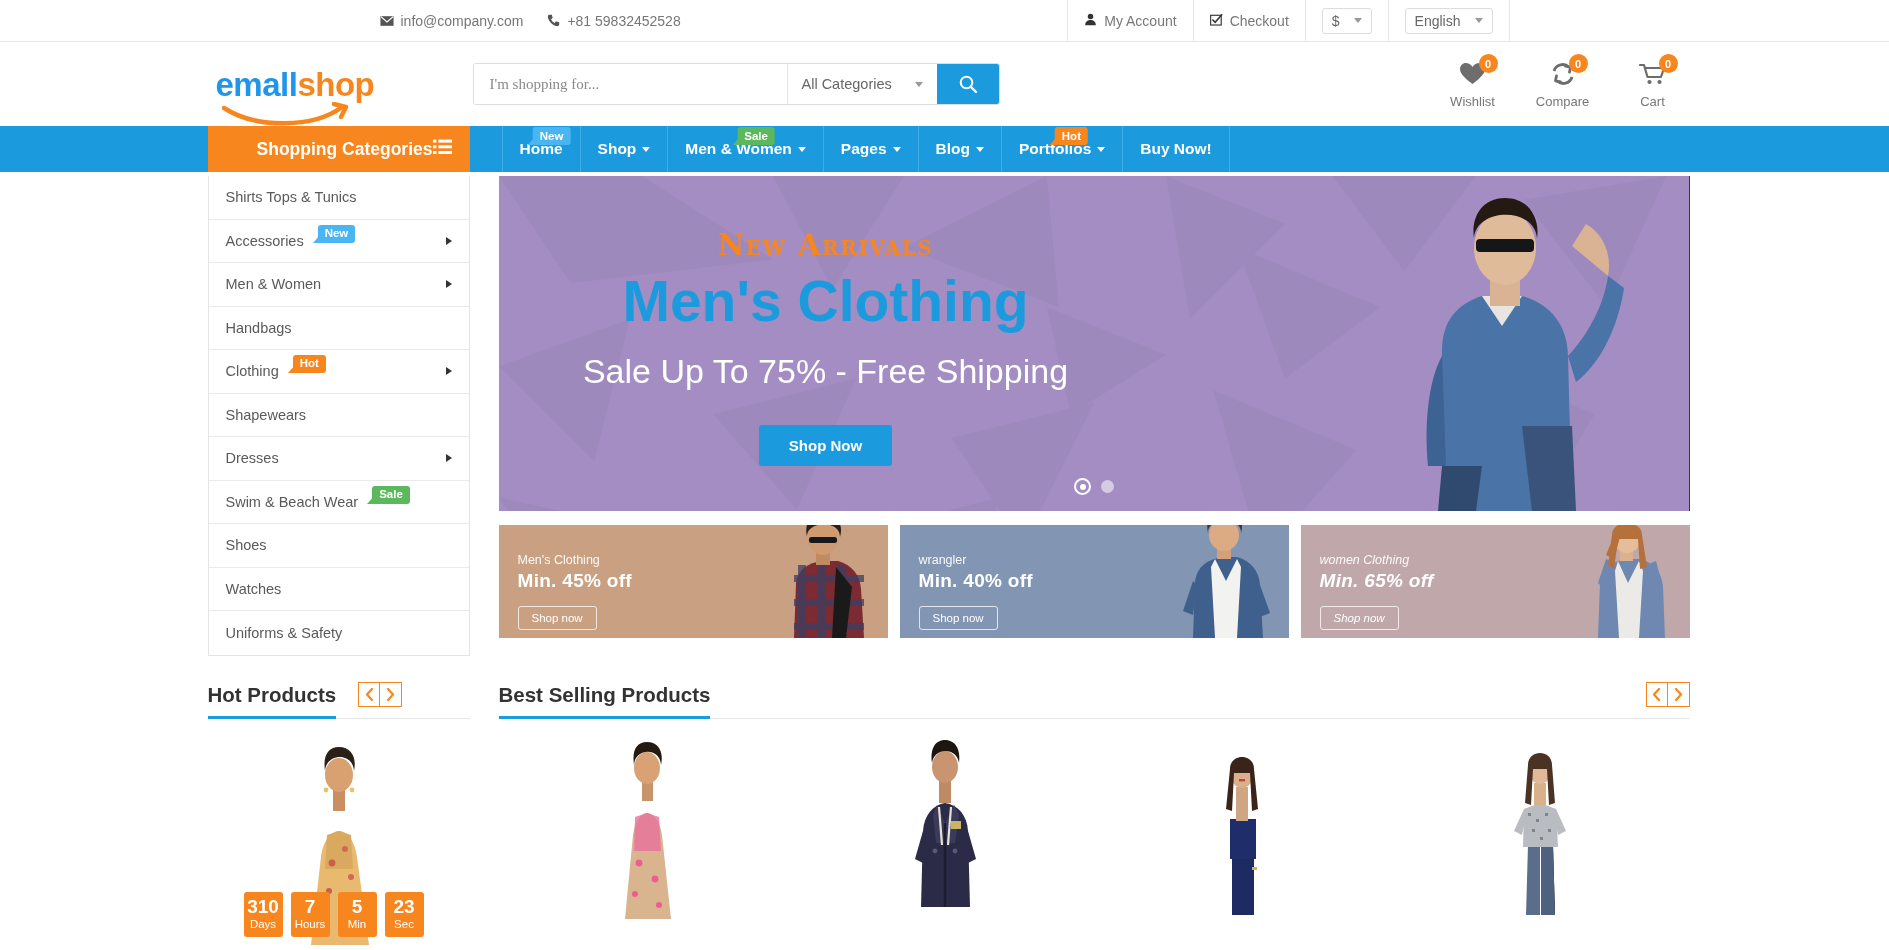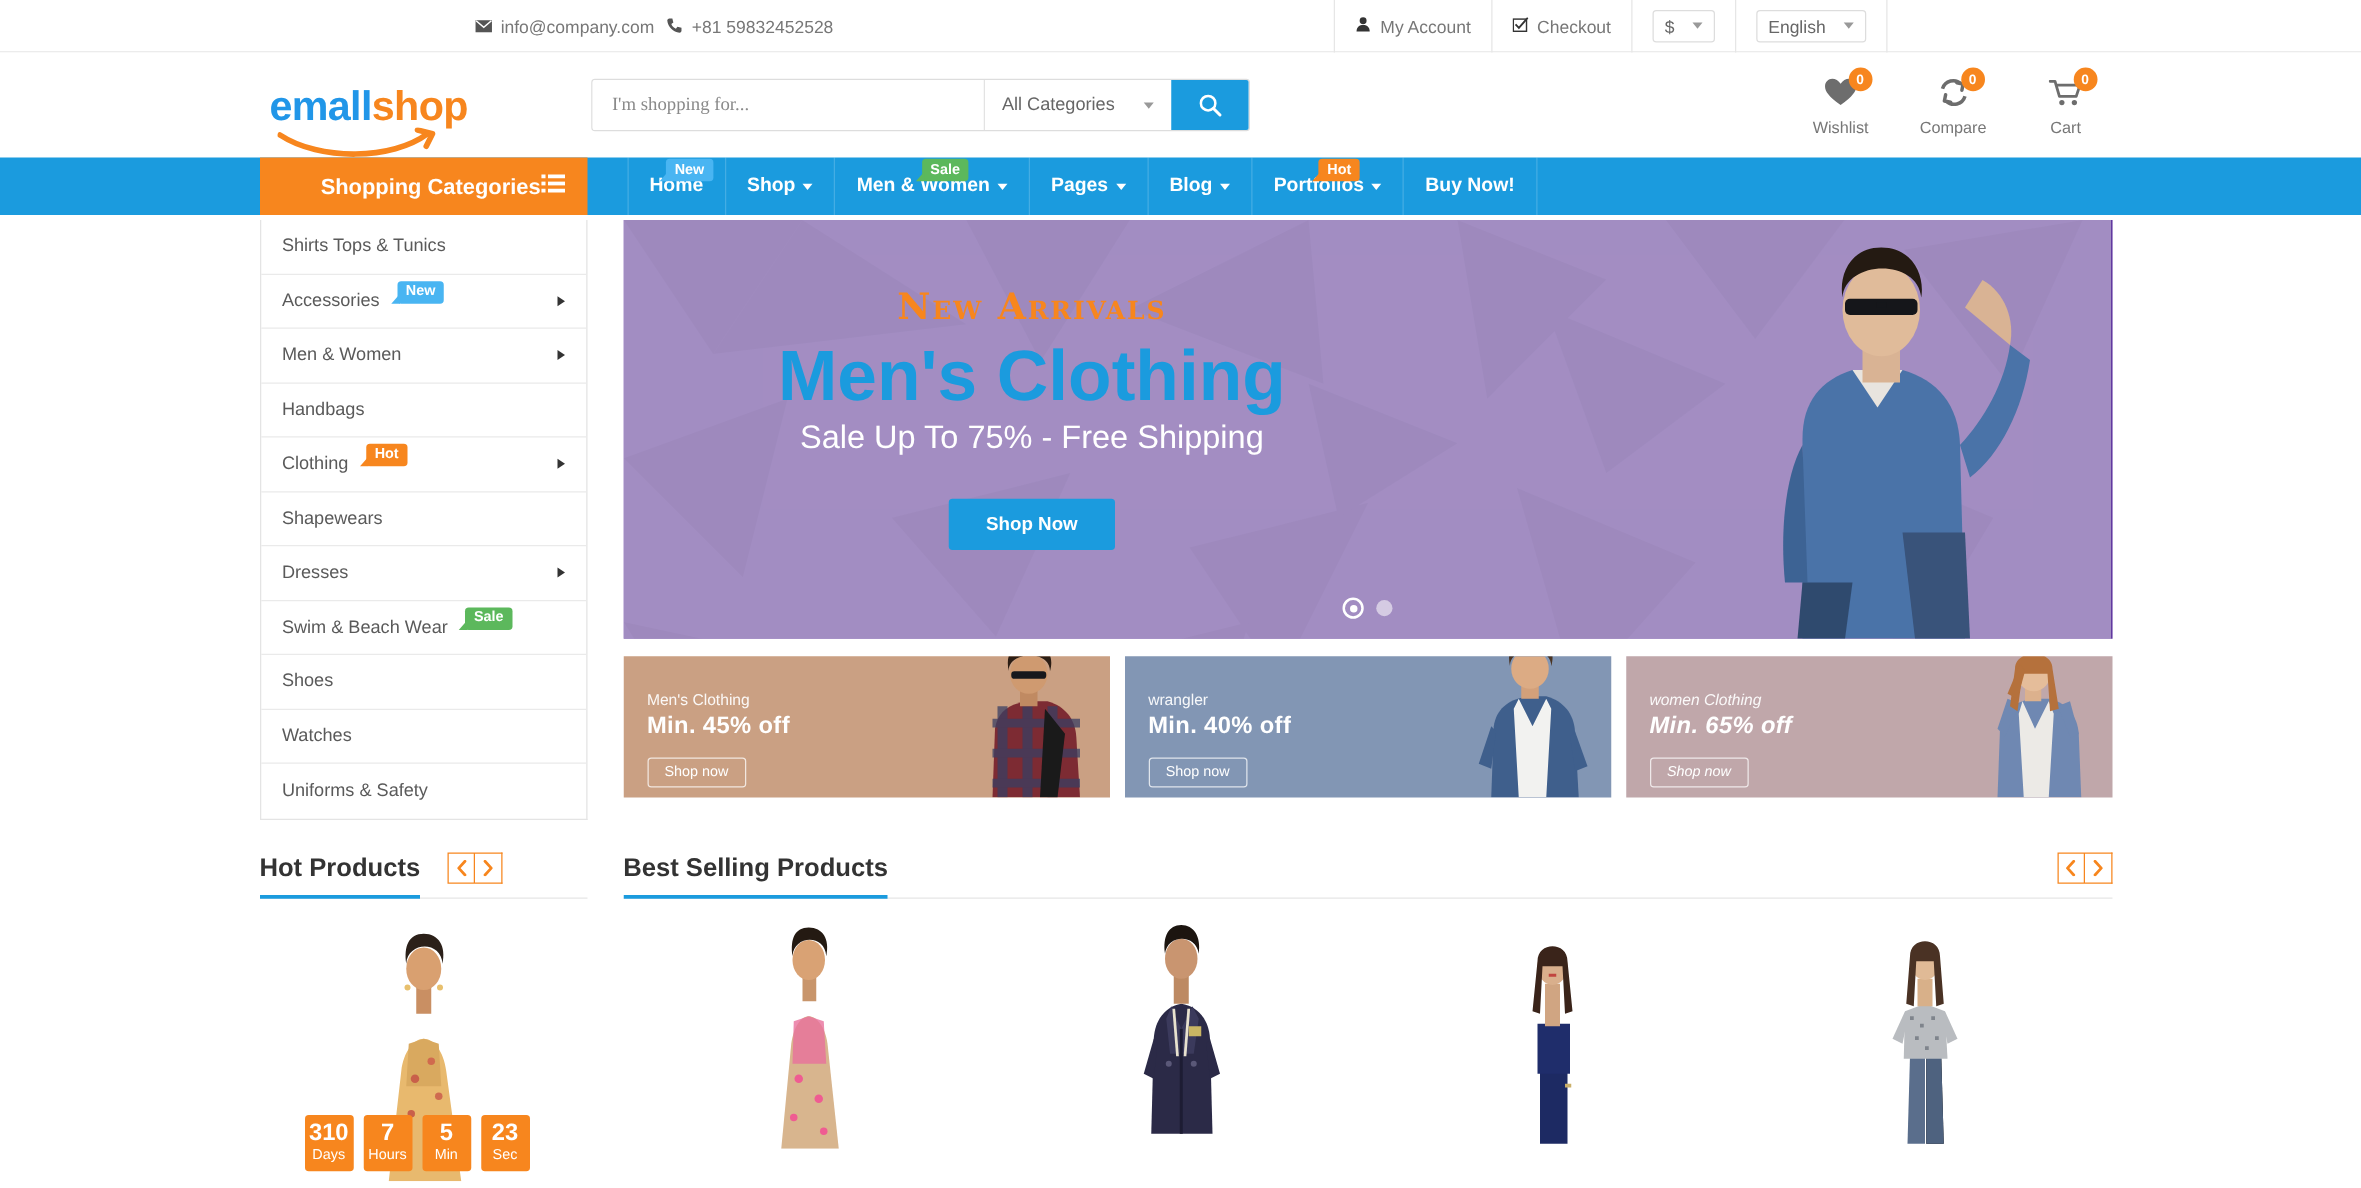--- a/index.html
+++ b/index.html
@@ -16,21 +16,21 @@
   
   .topbar {
     height: 42px; border-bottom: 1px solid #e6e6e6;
     display: flex; align-items: center; background: #fff;
     padding: 0 28px;
   }
   .topbar-inner {
     width: 1130px; margin: 0 auto; display: flex;
     align-items: center; justify-content: space-between; height: 100%;
   }
-  .tb-left { display: flex; align-items: center; gap: 10px; }
+  .tb-left { display: flex; align-items: center; gap: 24px; }
   .tb-item { display: flex; align-items: center; gap: 7px; font-size: 14px; color: #777; }
   .tb-item .ic { color: #555; display:flex; align-items:center; }
   .tb-right { display: flex; align-items: stretch; height: 42px; }
   .tb-cell {
     display: flex; align-items: center; gap: 7px;
     padding: 0 16px; font-size: 14px; color: #777;
     border-left: 1px solid #e6e6e6; height: 42px;
   }
   .tb-cell:last-child { border-right: 1px solid #e6e6e6; }
   .tb-sel {
@@ -147,21 +147,21 @@
   }
   .hero-poly { position:absolute; inset:0; opacity:.55; }
   .hero-txt {
     position: absolute; left: 62px; top: 52px; width: 530px; text-align: center;
   }
   .hero-k1 {
     font-size: 29px; color: #f7861e; letter-spacing: 1.5px;
     font-variant: small-caps; font-family: "DejaVu Serif", serif; font-weight:600;
   }
   .hero-k2 { font-size: 57px; color: #1b9bde; font-weight: bold; margin-top: 10px; line-height:1.05; }
-  .hero-k3 { font-size: 26px; color: #ffffff; margin-top: 2px; }
+  .hero-k3 { font-size: 34px; color: #ffffff; margin-top: 20px; }
   .hero-btn {
     display:inline-block; margin-top: 34px; background: #1b9bde; color: #fff;
     font-size: 15px; font-weight: bold; padding: 12px 30px; border-radius: 3px; cursor:pointer;
   }
   .hero-model { position:absolute; right: 58px; bottom: 0; width: 260px; height: 335px; }
   .hero-dots { position:absolute; left: 50%; transform: translateX(-50%); bottom: 16px; display:flex; gap:10px; align-items:center;}
   .hdot { width: 13px; height:13px; border-radius:50%; background: rgba(255,255,255,0.55); }
   .hdot.on {
     width: 17px; height: 17px; border-radius: 50%; background: transparent;
     border: 2.5px solid #fff; display:flex; align-items:center; justify-content:center;

